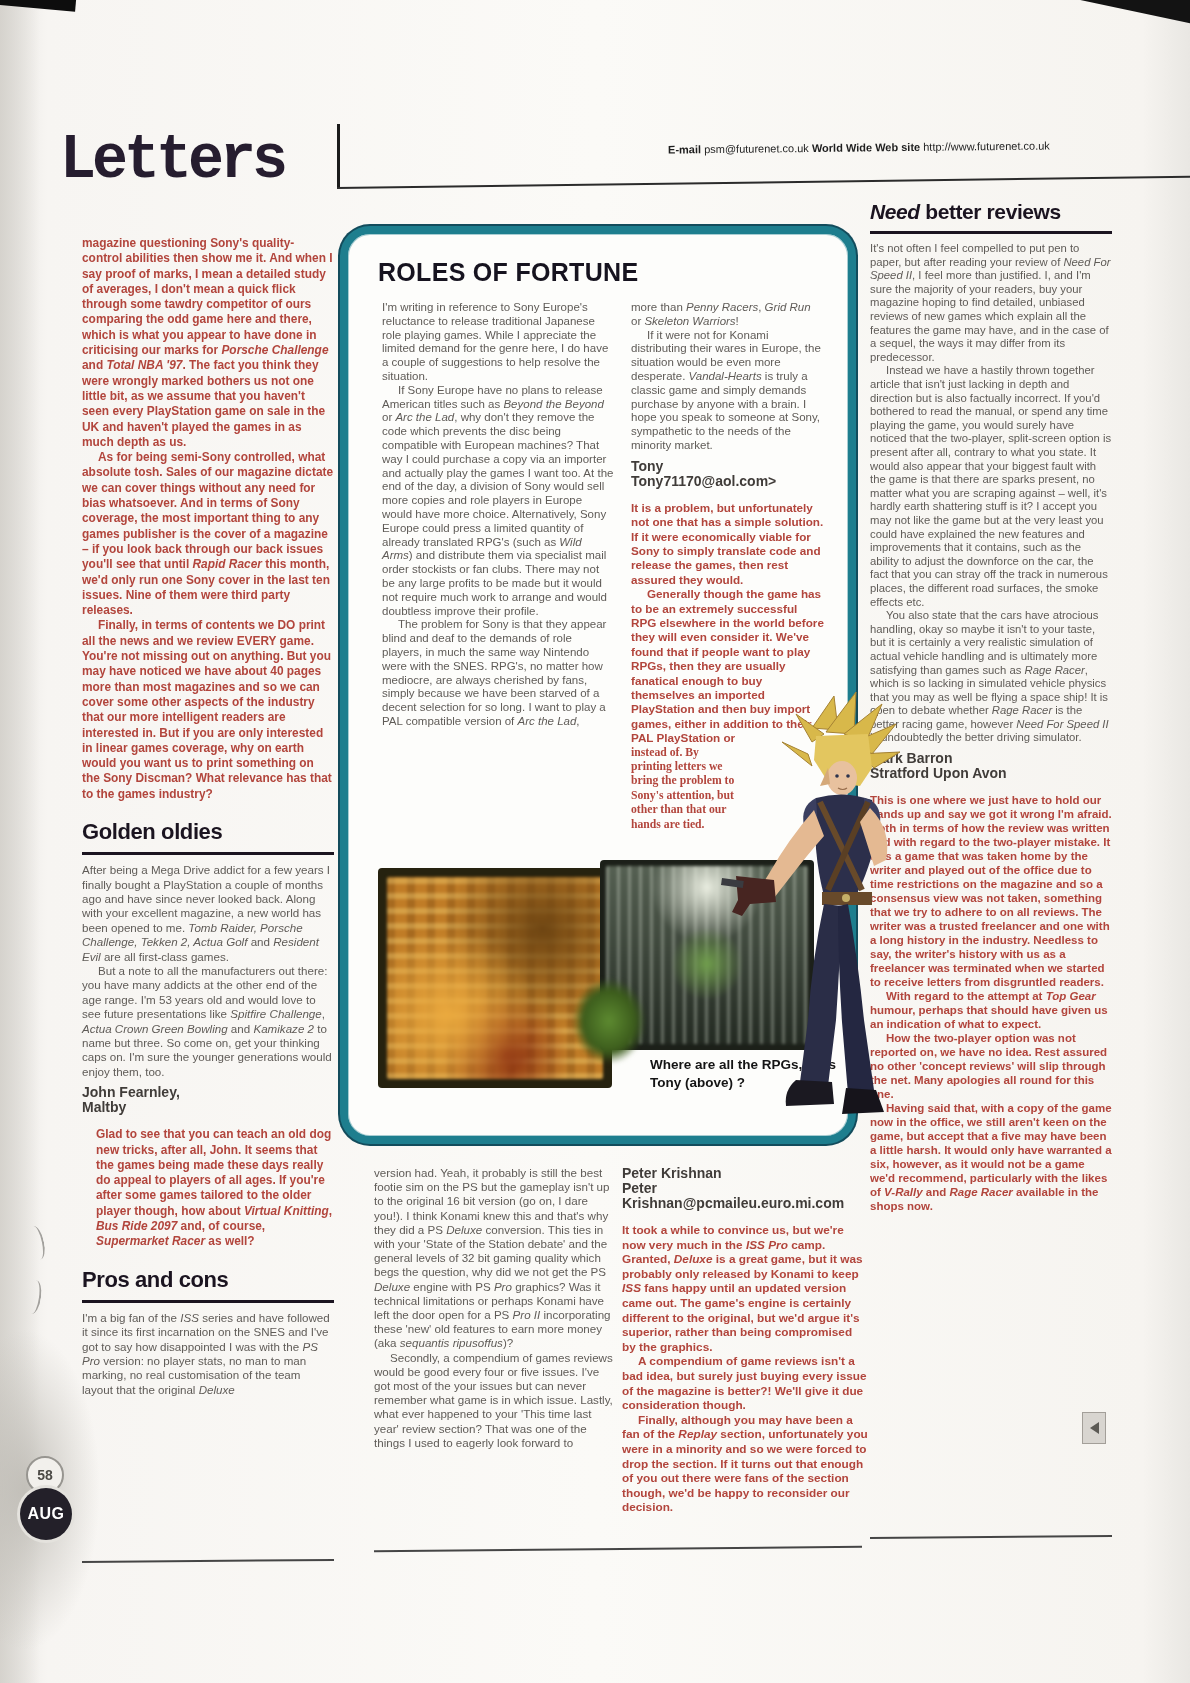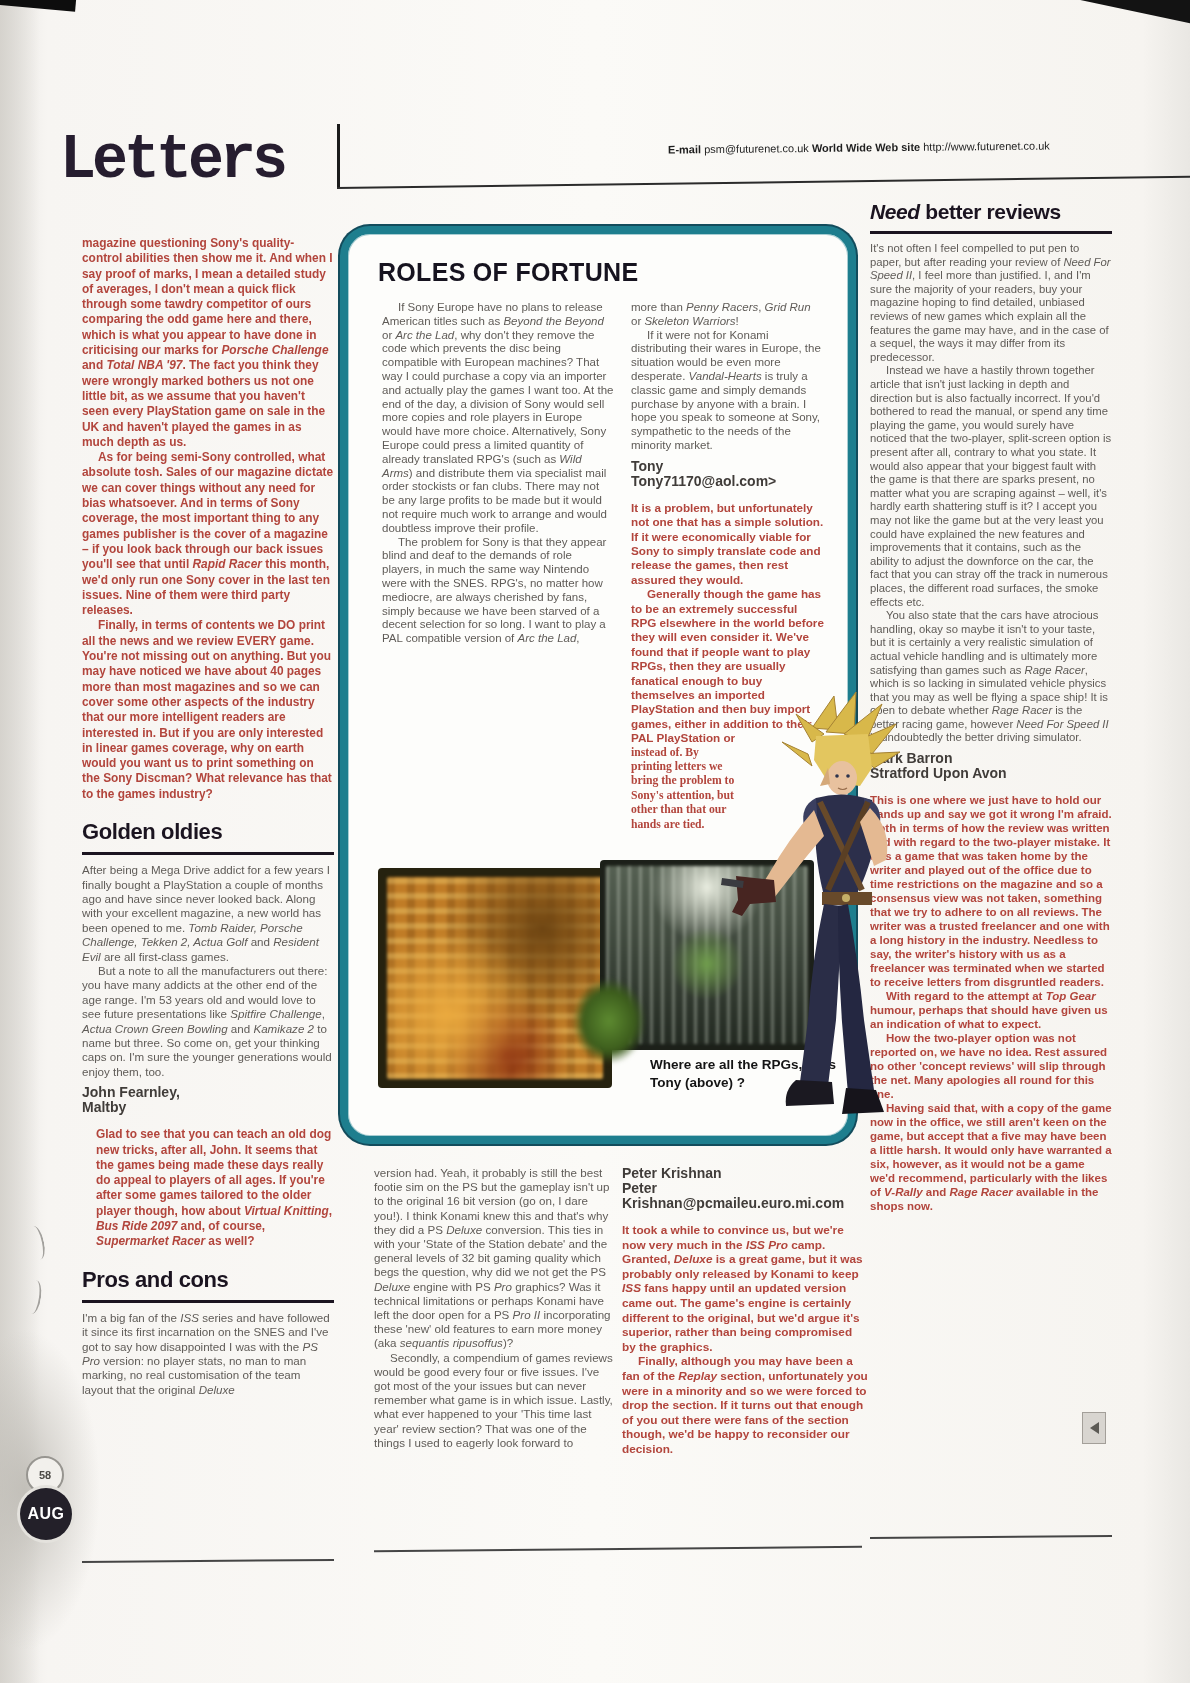--- a/index.html
+++ b/index.html
@@ -80,21 +80,21 @@
   #right-col h2.sect .it{font-style:italic;}
   #right-col .p-gray{font-size:11.3px;line-height:13.6px;}
   #right-col .p-red{font-size:11.5px;line-height:14px;}
   
   .rule{position:absolute;height:2px;background:#454545;}
   #rule-left{left:82px;top:1560px;width:252px;transform:rotate(-0.5deg);}
   #rule-mid{left:374px;top:1548px;width:488px;transform:rotate(-0.5deg);}
   #rule-right{left:870px;top:1536px;width:242px;transform:rotate(-0.5deg);}
   
   #num-circle{position:absolute;left:26px;top:1456px;width:34px;height:34px;border:2.5px solid #979590;border-radius:50%;
-      display:flex;align-items:center;justify-content:center;font-weight:bold;font-size:11px;color:#4c4a46;background:#f2f0ec;}
+      display:flex;align-items:center;justify-content:center;font-weight:bold;font-size:14px;color:#4c4a46;background:#f2f0ec;}
   #aug-badge{position:absolute;left:20px;top:1488px;width:52px;height:52px;background:#232029;border-radius:50%;
       display:flex;align-items:center;justify-content:center;font-weight:bold;font-size:16px;color:#fff;letter-spacing:.5px;
       box-shadow:0 0 0 3px #e4e2dd;}
   
   #flip-icon{position:absolute;left:1082px;top:1412px;width:22px;height:30px;background:#d8d5d0;border:1px solid #a39f99;
       display:flex;align-items:center;justify-content:center;}
   #flip-icon .tri{width:0;height:0;border-top:6px solid transparent;border-bottom:6px solid transparent;border-right:9px solid #5c5a55;}
   i{font-style:italic;}
 </style>
 </head>
@@ -132,20 +132,21 @@
     <p class="p-red sig-red-gap" style="margin-left:14px;">Glad to see that you can teach an old dog new tricks, after all, John. It seems that the games being made these days really do appeal to players of all ages. If you're after some games tailored to the older player though, how about <i>Virtual Knitting</i>, <i>Bus Ride 2097</i> and, of course, <i>Supermarket Racer</i> as well?</p>
 
     <h2 class="sect">Pros and cons</h2>
     <p class="p-gray">I'm a big fan of the <i>ISS</i> series and have followed it since its first incarnation on the SNES and I've got to say how disappointed I was with the <i>PS Pro</i> version: no player stats, no man to man marking, no real customisation of the team layout that the original <i>Deluxe</i></p>
   </div>
 
   <div id="feature-box">
     <div class="box-title">ROLES OF FORTUNE</div>
     <div class="box-cols">
       <div class="bcol1">
+        <p class="p-gray">I'm writing in reference to Sony Europe's reluctance to release traditional Japanese role playing games. While I appreciate the limited demand for the genre here, I do have a couple of suggestions to help resolve the situation.</p>
         <p class="p-gray indent">If Sony Europe have no plans to release American titles such as <i>Beyond the Beyond</i> or <i>Arc the Lad</i>, why don't they remove the code which prevents the disc being compatible with European machines? That way I could purchase a copy via an importer and actually play the games I want too. At the end of the day, a division of Sony would sell more copies and role players in Europe would have more choice. Alternatively, Sony Europe could press a limited quantity of already translated RPG's (such as <i>Wild Arms</i>) and distribute them via specialist mail order stockists or fan clubs. There may not be any large profits to be made but it would not require much work to arrange and would doubtless improve their profile.</p>
         <p class="p-gray indent">The problem for Sony is that they appear blind and deaf to the demands of role players, in much the same way Nintendo were with the SNES. RPG's, no matter how mediocre, are always cherished by fans, simply because we have been starved of a decent selection for so long. I want to play a PAL compatible version of <i>Arc the Lad</i>,</p>
       </div>
       <div class="bcol2">
         <p class="p-gray">more than <i>Penny Racers</i>, <i>Grid Run</i> or <i>Skeleton Warriors</i>!</p>
         <p class="p-gray indent">If it were not for Konami distributing their wares in Europe, the situation would be even more desperate. <i>Vandal-Hearts</i> is truly a classic game and simply demands purchase by anyone with a brain. I hope you speak to someone at Sony, sympathetic to the needs of the minority market.</p>
         <p class="sig">Tony</p>
         <p class="sig" style="margin-top:0;">Tony71170@aol.com&gt;</p>
         <p class="p-red sig-red-gap">It is a problem, but unfortunately not one that has a simple solution. If it were economically viable for Sony to simply translate code and release the games, then rest assured they would.</p>
         <p class="p-red indent">Generally though the game has to be an extremely successful RPG elsewhere in the world before they will even consider it. We've found that if people want to play RPGs, then they are usually fanatical enough to buy themselves an imported PlayStation and then buy import games, either in addition to their PAL PlayStation or</p>
@@ -206,20 +207,21 @@
 
   <div class="col" id="below-left">
     <p class="p-gray">version had. Yeah, it probably is still the best footie sim on the PS but the gameplay isn't up to the original 16 bit version (go on, I dare you!). I think Konami knew this and that's why they did a PS <i>Deluxe</i> conversion. This ties in with your 'State of the Station debate' and the general levels of 32 bit gaming quality which begs the question, why did we not get the PS <i>Deluxe</i> engine with PS <i>Pro</i> graphics? Was it technical limitations or perhaps Konami have left the door open for a PS <i>Pro II</i> incorporating these 'new' old features to earn more money (aka <i>sequantis ripusoffus</i>)?</p>
     <p class="p-gray indent">Secondly, a compendium of games reviews would be good every four or five issues. I've got most of the your issues but can never remember what game is in which issue. Lastly, what ever happened to your 'This time last year' review section? That was one of the things I used to eagerly look forward to</p>
   </div>
 
   <div class="col" id="below-right">
     <p class="sig" style="margin-top:0;">Peter Krishnan</p>
     <p class="sig" style="margin-top:0;">Peter Krishnan@pcmaileu.euro.mi.com</p>
     <p class="p-red sig-red-gap">It took a while to convince us, but we're now very much in the <i>ISS Pro</i> camp. Granted, <i>Deluxe</i> is a great game, but it was probably only released by Konami to keep <i>ISS</i> fans happy until an updated version came out. The game's engine is certainly different to the original, but we'd argue it's superior, rather than being compromised by the graphics.</p>
+    <p class="p-red indent">A compendium of game reviews isn't a bad idea, but surely just buying every issue of the magazine is better?! We'll give it due consideration though.</p>
     <p class="p-red indent">Finally, although you may have been a fan of the <i>Replay</i> section, unfortunately you were in a minority and so we were forced to drop the section. If it turns out that enough of you out there were fans of the section though, we'd be happy to reconsider our decision.</p>
   </div>
 
   <div class="col" id="right-col">
     <h2 class="sect"><span class="it">Need</span><span> better reviews</span></h2>
     <p class="p-gray">It's not often I feel compelled to put pen to paper, but after reading your review of <i>Need For Speed II</i>, I feel more than justified. I, and I'm sure the majority of your readers, buy your magazine hoping to find detailed, unbiased reviews of new games which explain all the features the game may have, and in the case of a sequel, the ways it may differ from its predecessor.</p>
     <p class="p-gray indent">Instead we have a hastily thrown together article that isn't just lacking in depth and direction but is also factually incorrect. If you'd bothered to read the manual, or spend any time playing the game, you would surely have noticed that the two-player, split-screen option is present after all, contrary to what you state. It would also appear that your biggest fault with the game is that there are sparks present, no matter what you are scraping against – well, it's hardly earth shattering stuff is it? I accept you may not like the game but at the very least you could have explained the new features and improvements that it contains, such as the ability to adjust the downforce on the car, the fact that you can stray off the track in numerous places, the different road surfaces, the smoke effects etc.</p>
     <p class="p-gray indent">You also state that the cars have atrocious handling, okay so maybe it isn't to your taste, but it is certainly a very realistic simulation of actual vehicle handling and is ultimately more satisfying than games such as <i>Rage Racer</i>, which is so lacking in simulated vehicle physics that you may as well be flying a space ship! It is open to debate whether <i>Rage Racer</i> is the better racing game, however <i>Need For Speed II</i> is undoubtedly the better driving simulator.</p>
     <p class="sig">Mark Barron</p>
     <p class="sig" style="margin-top:0;">Stratford Upon Avon</p>

